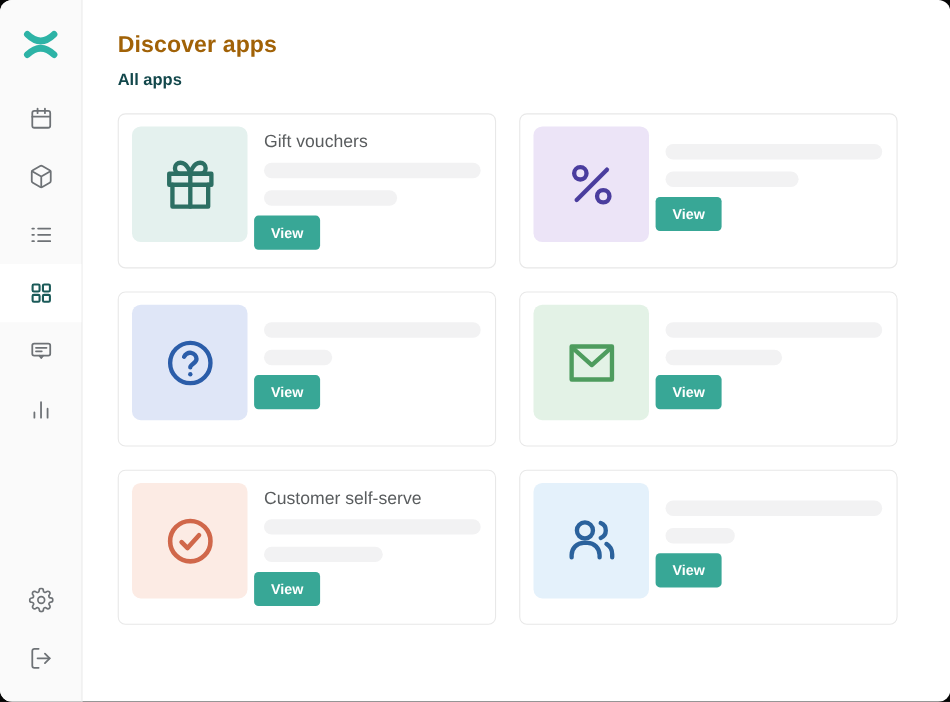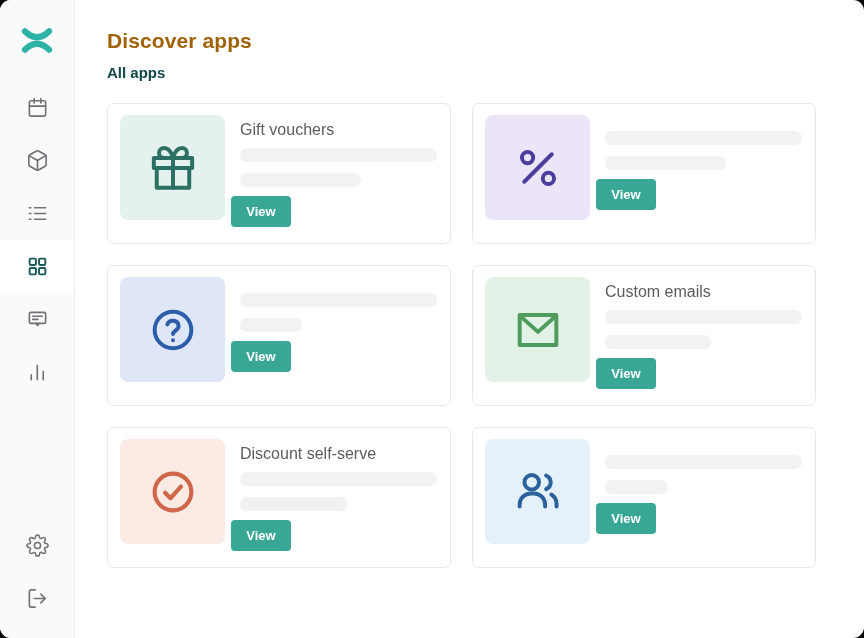--- a/index.html
+++ b/index.html
@@ -191,38 +191,37 @@
   <div class="card">
     <div class="tile" style="background: rgb(227, 242, 230);">
       <span class="icon-wrap">
               <svg width="50" height="50" viewBox="0 0 24 24" fill="none" stroke="#4e9c5e" stroke-width="1.9" stroke-linecap="round" stroke-linejoin="round">
                 <rect x="3.2" y="4.8" width="17.6" height="14.4"></rect>
                 <path d="M3.6 5.4 12 12.9l8.4-7.5"></path>
               </svg>
             </span>
     </div>
     <div class="card-body">
-      <div class="card-title">Custom emails</div>
       <div class="bar bar1" style="width: 197px;"></div>
       <div class="bar bar2" style="width: 106px;"></div>
       <button class="view-btn" style="background: rgb(56, 167, 150);">View</button>
     </div>
   </div>
 
   <div class="card">
     <div class="tile" style="background: rgb(252, 235, 228);">
       <span class="icon-wrap">
               <svg width="50" height="50" viewBox="0 0 24 24" fill="none" stroke="#d0674a" stroke-width="2" stroke-linecap="round" stroke-linejoin="round">
                 <circle cx="12" cy="12" r="8.8"></circle>
                 <path d="M8.2 12.4l2.6 2.6 5-5.6"></path>
               </svg>
             </span>
     </div>
     <div class="card-body">
-      <div class="card-title">Discount self-serve</div>
+      <div class="card-title">Customer self-serve</div>
       <div class="bar bar1" style="width: 197px;"></div>
       <div class="bar bar2" style="width: 108px;"></div>
       <button class="view-btn" style="background: rgb(56, 167, 150);">View</button>
     </div>
   </div>
 
   <div class="card">
     <div class="tile" style="background: rgb(228, 241, 251);">
       <span class="icon-wrap">
               <svg width="50" height="50" viewBox="0 0 24 24" fill="none" stroke="#2b629c" stroke-width="1.9" stroke-linecap="round" stroke-linejoin="round">

